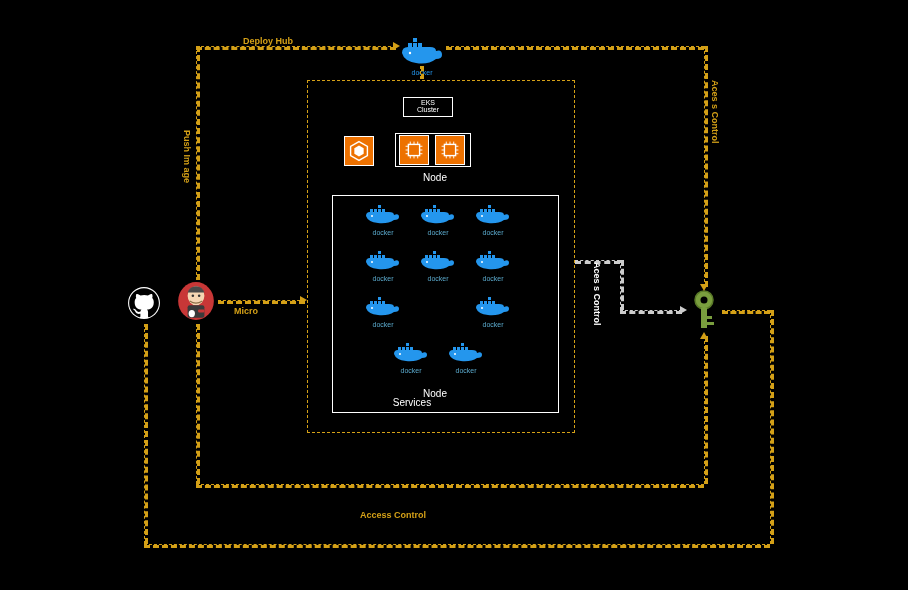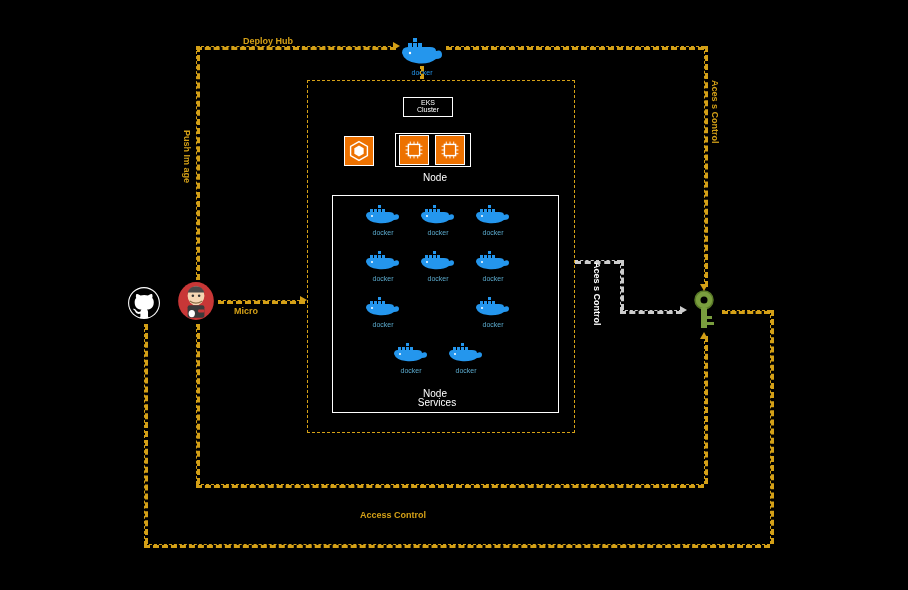--- a/index.html
+++ b/index.html
@@ -359,21 +359,21 @@
       <rect x="9" y="5" width="3" height="3" fill="#2496ed"></rect>
       <rect x="13" y="5" width="3" height="3" fill="#2496ed"></rect>
       <rect x="17" y="5" width="3" height="3" fill="#2496ed"></rect>
       <rect x="13" y="1" width="3" height="3" fill="#2496ed"></rect>
       <circle cx="7" cy="12" r="1" fill="#fff"></circle>
     </svg>
   <div class="docker-caption">docker</div>
 </div>
 
 <div class="box-small-label" style="left:405px;top:388px">Node</div>
-<div class="box-small-label" style="left:407px;top:397px">Services</div>
+<div class="box-small-label" style="left:382px;top:397px">Services</div>
 
 <div class="key-icon">
   <svg viewBox="0 0 28 42">
     <circle cx="14" cy="10" r="9" fill="#7a9e3e" stroke="#5a7a28" stroke-width="1.5"></circle>
     <circle cx="14" cy="10" r="3.5" fill="#000"></circle>
     <rect x="11" y="18" width="6" height="20" fill="#7a9e3e"></rect>
     <rect x="17" y="26" width="5" height="3" fill="#7a9e3e"></rect>
     <rect x="17" y="32" width="7" height="3" fill="#7a9e3e"></rect>
   </svg>
 </div>

